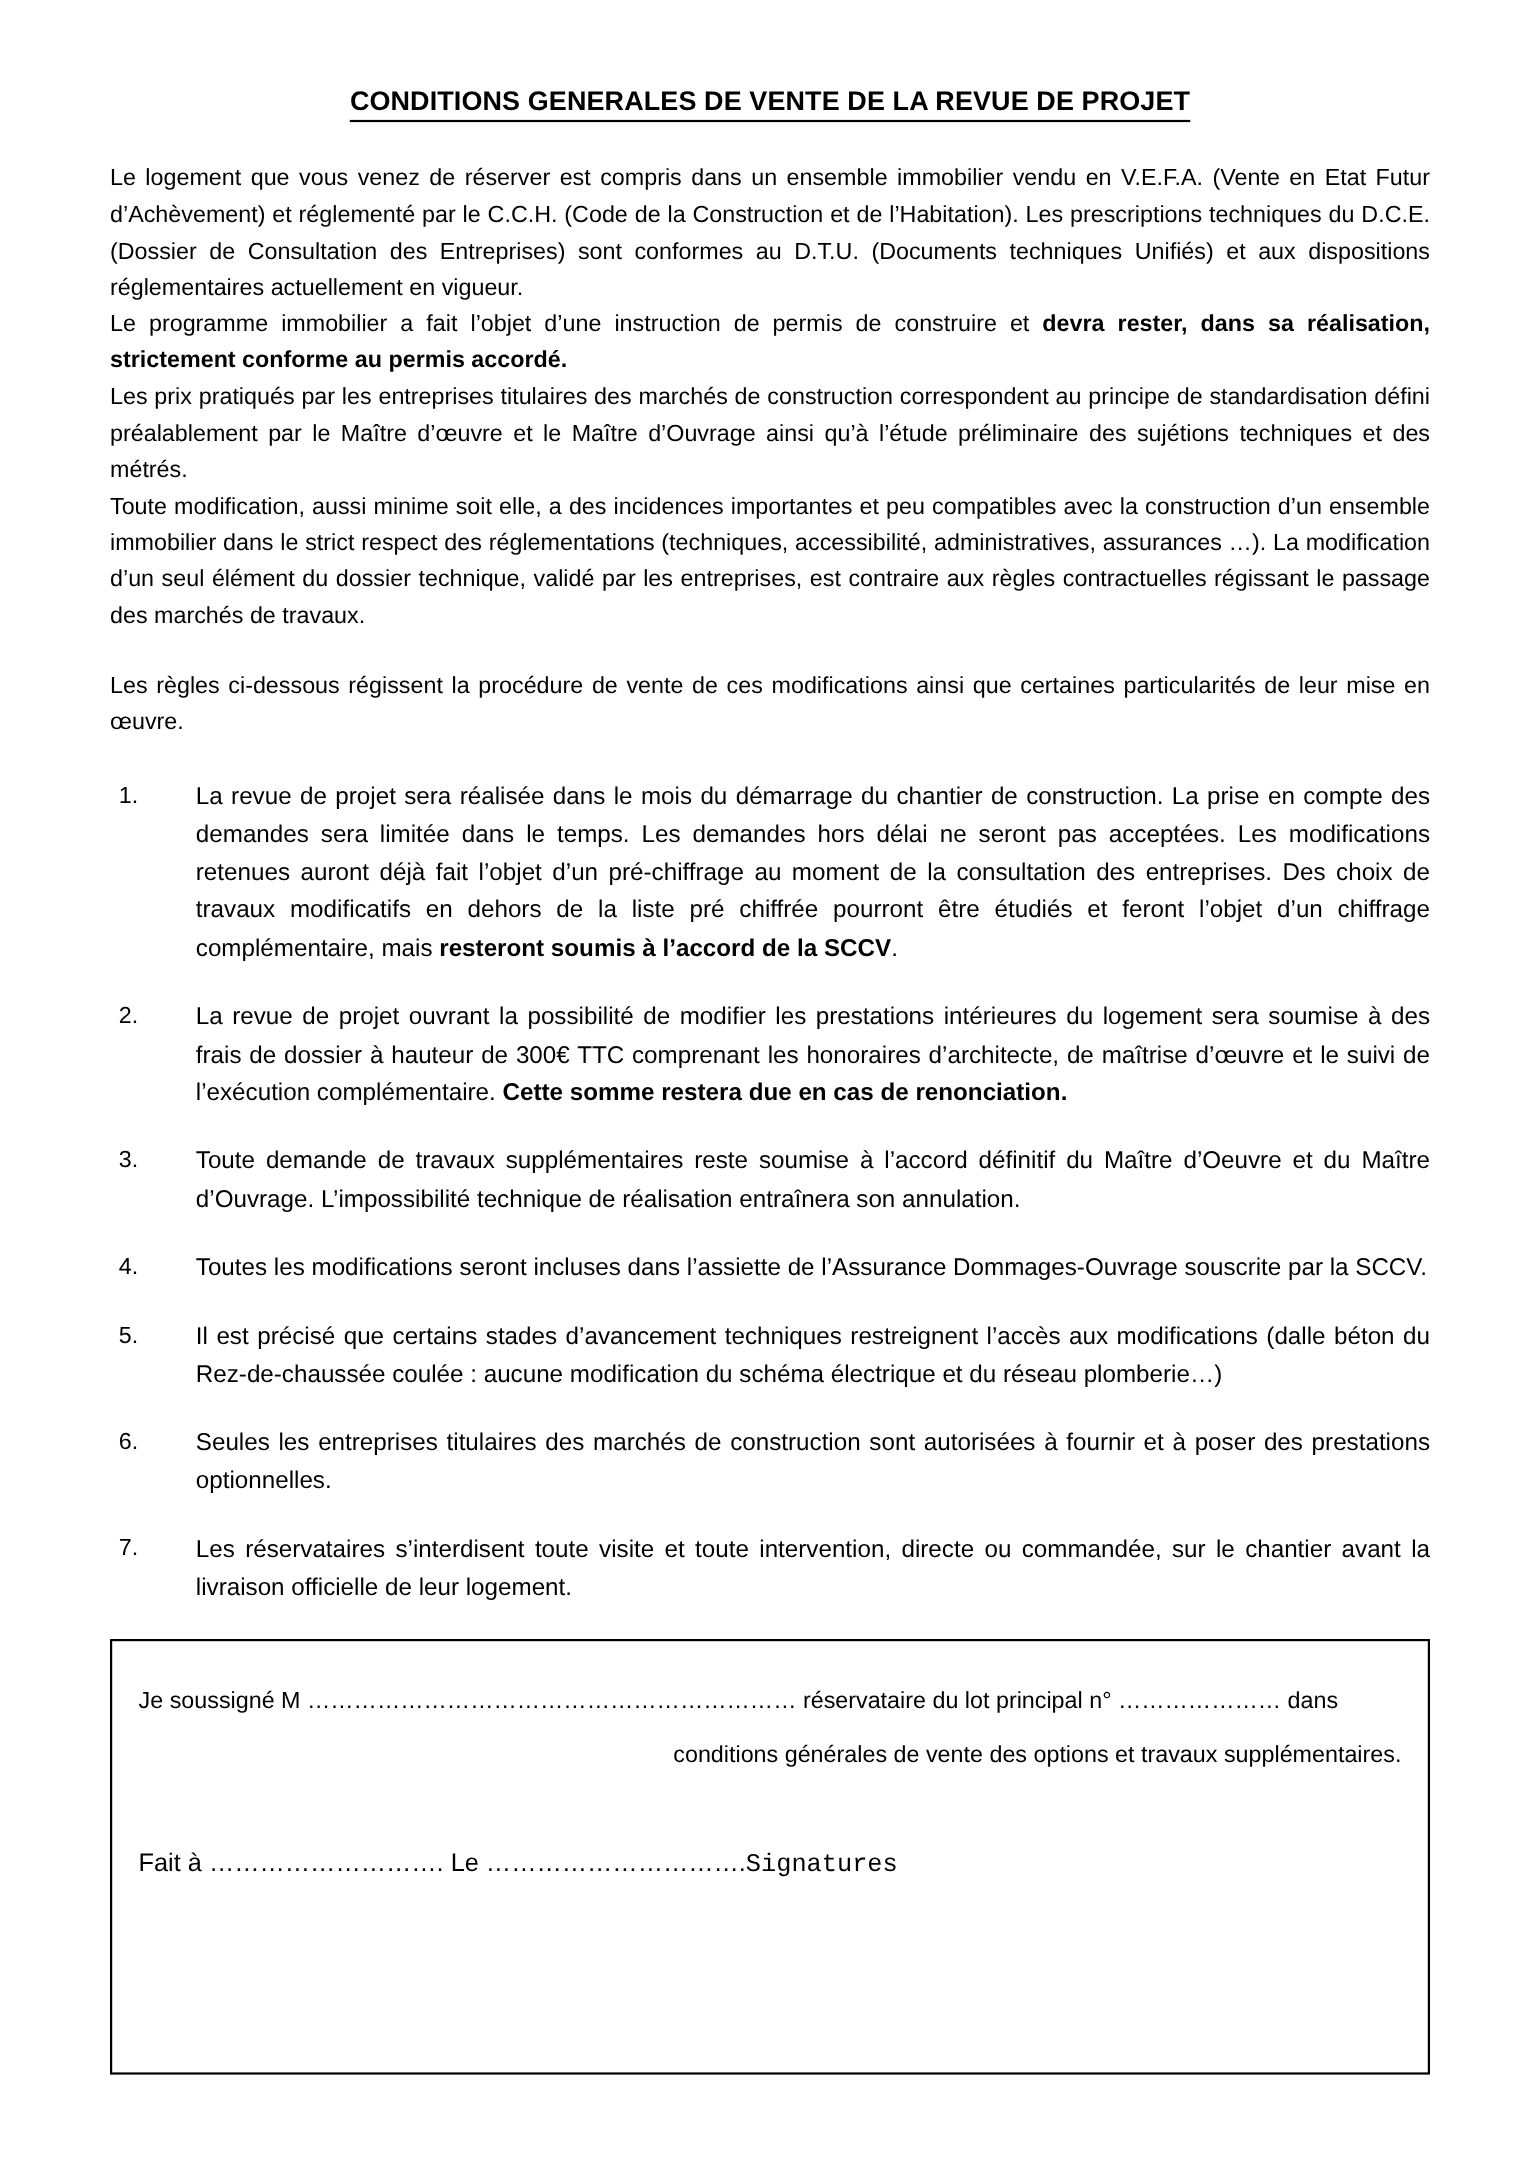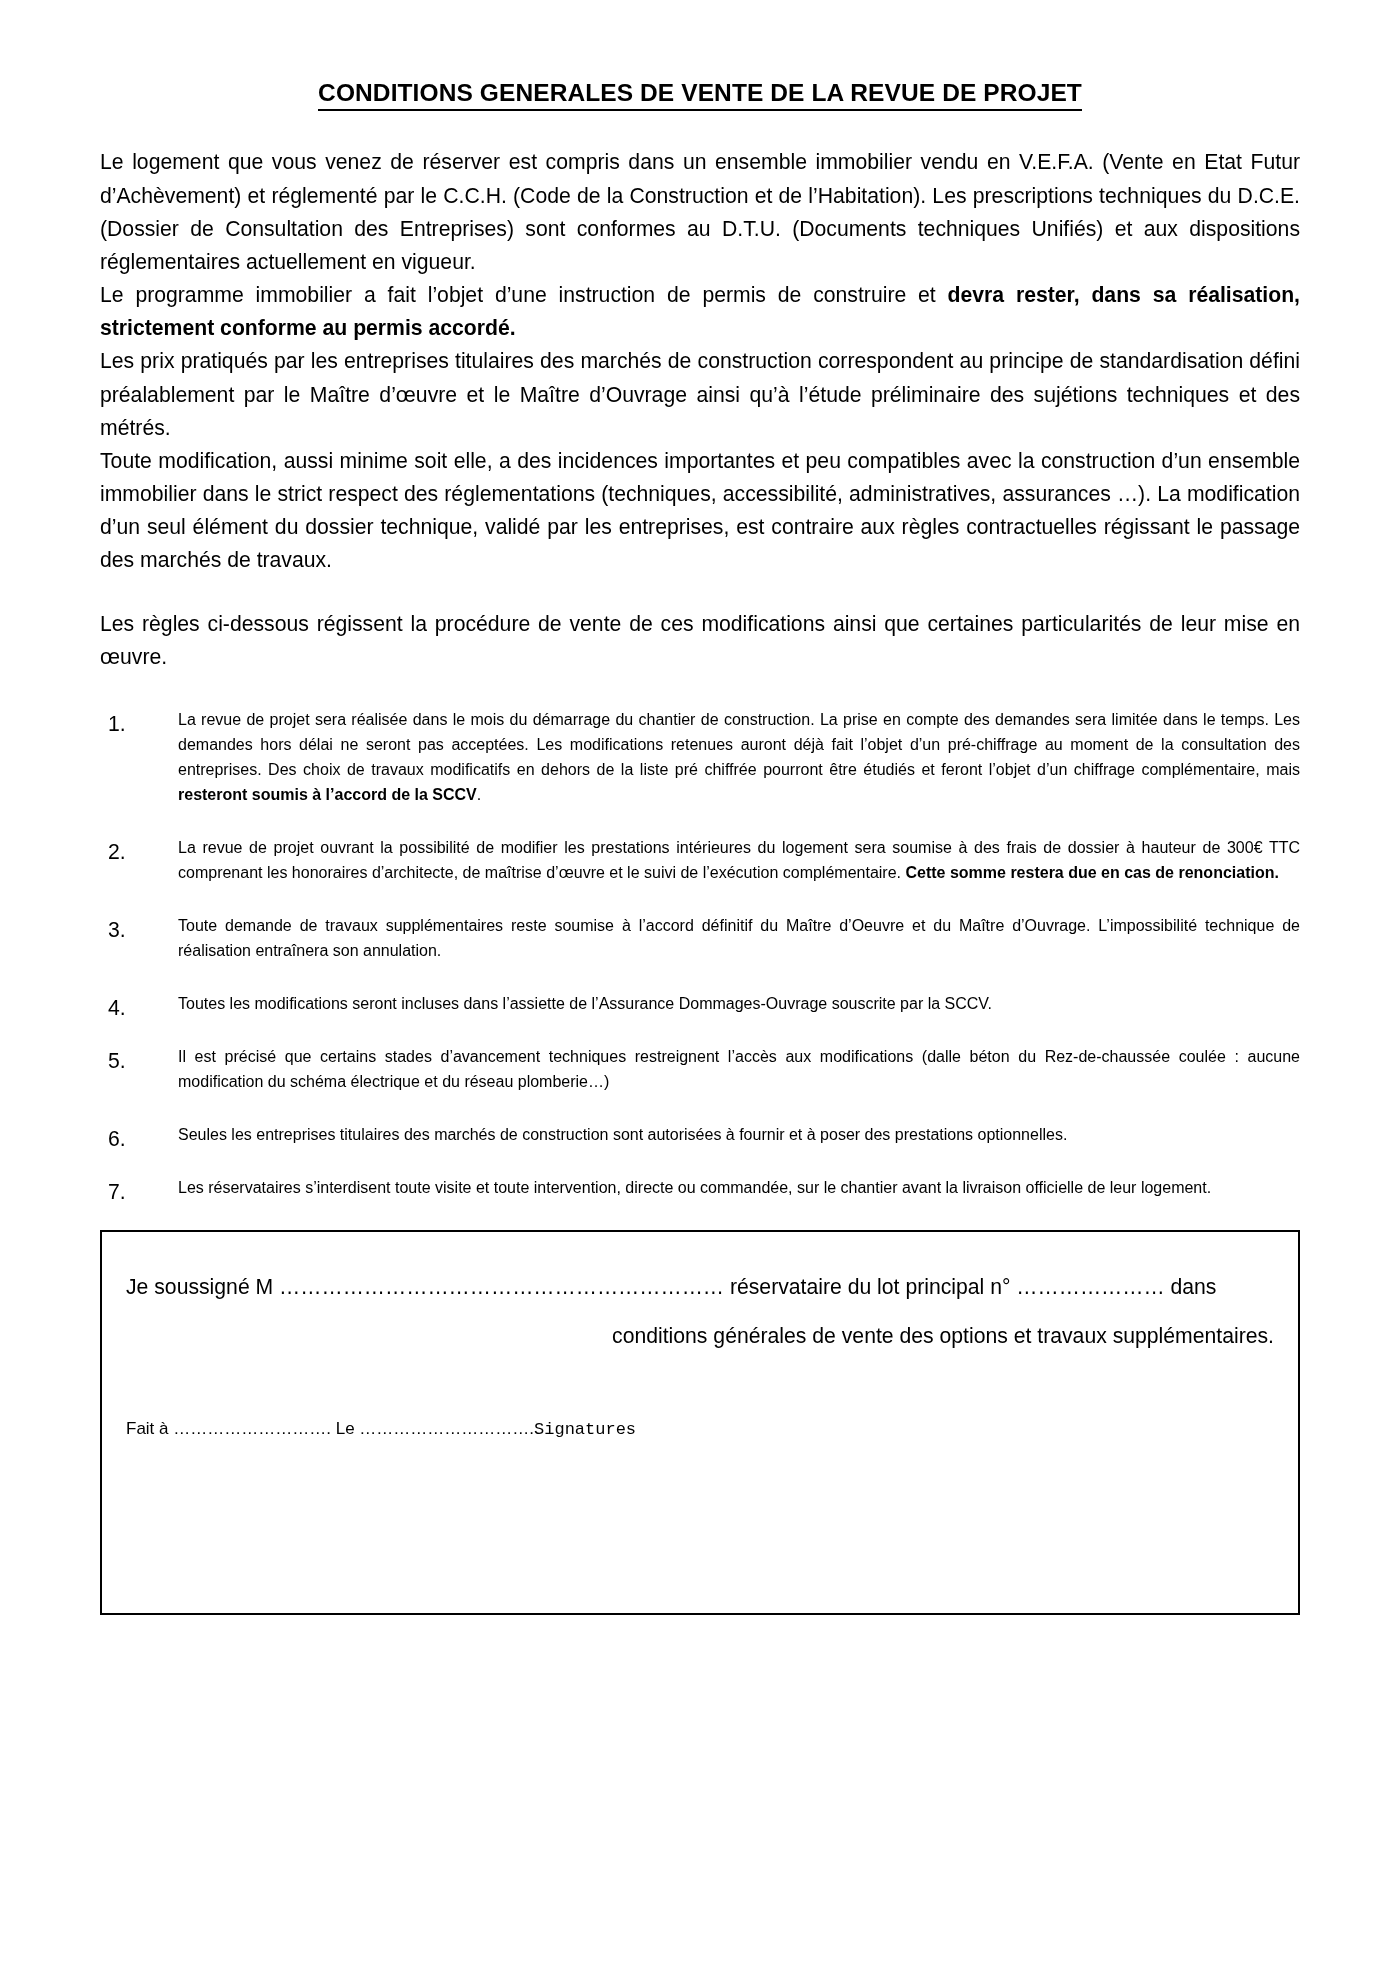--- a/index.html
+++ b/index.html
@@ -53,21 +53,21 @@
     list-style: none;
     margin: 34px 0 0 0;
     padding: 0;
     counter-reset: clause;
   }
   ol.clauses > li {
     counter-increment: clause;
     position: relative;
     padding-left: 78px;
     margin-bottom: 28px;
-    font-size: 16px;
+    font-size: 22px;
     line-height: 1.565;
     text-align: justify;
     text-justify: inter-word;
   }
   ol.clauses > li::before {
     content: counter(clause) ".";
     position: absolute;
     left: 8px;
     top: 0;
     width: 40px;
@@ -89,21 +89,21 @@
     text-justify: inter-word;
     margin: 0 0 6px 0;
   }
   .sig-line.last-of-block {
     text-align: right;
   }
   .sig-gap {
     height: 52px;
   }
   .sig-foot {
-    font-size: 17px;
+    font-size: 23px;
     line-height: 1.6;
     margin: 0;
     display: flex;
     align-items: baseline;
   }
   .sig-foot .left {
     white-space: pre;
   }
   .sig-foot .signatures {
     white-space: pre;

